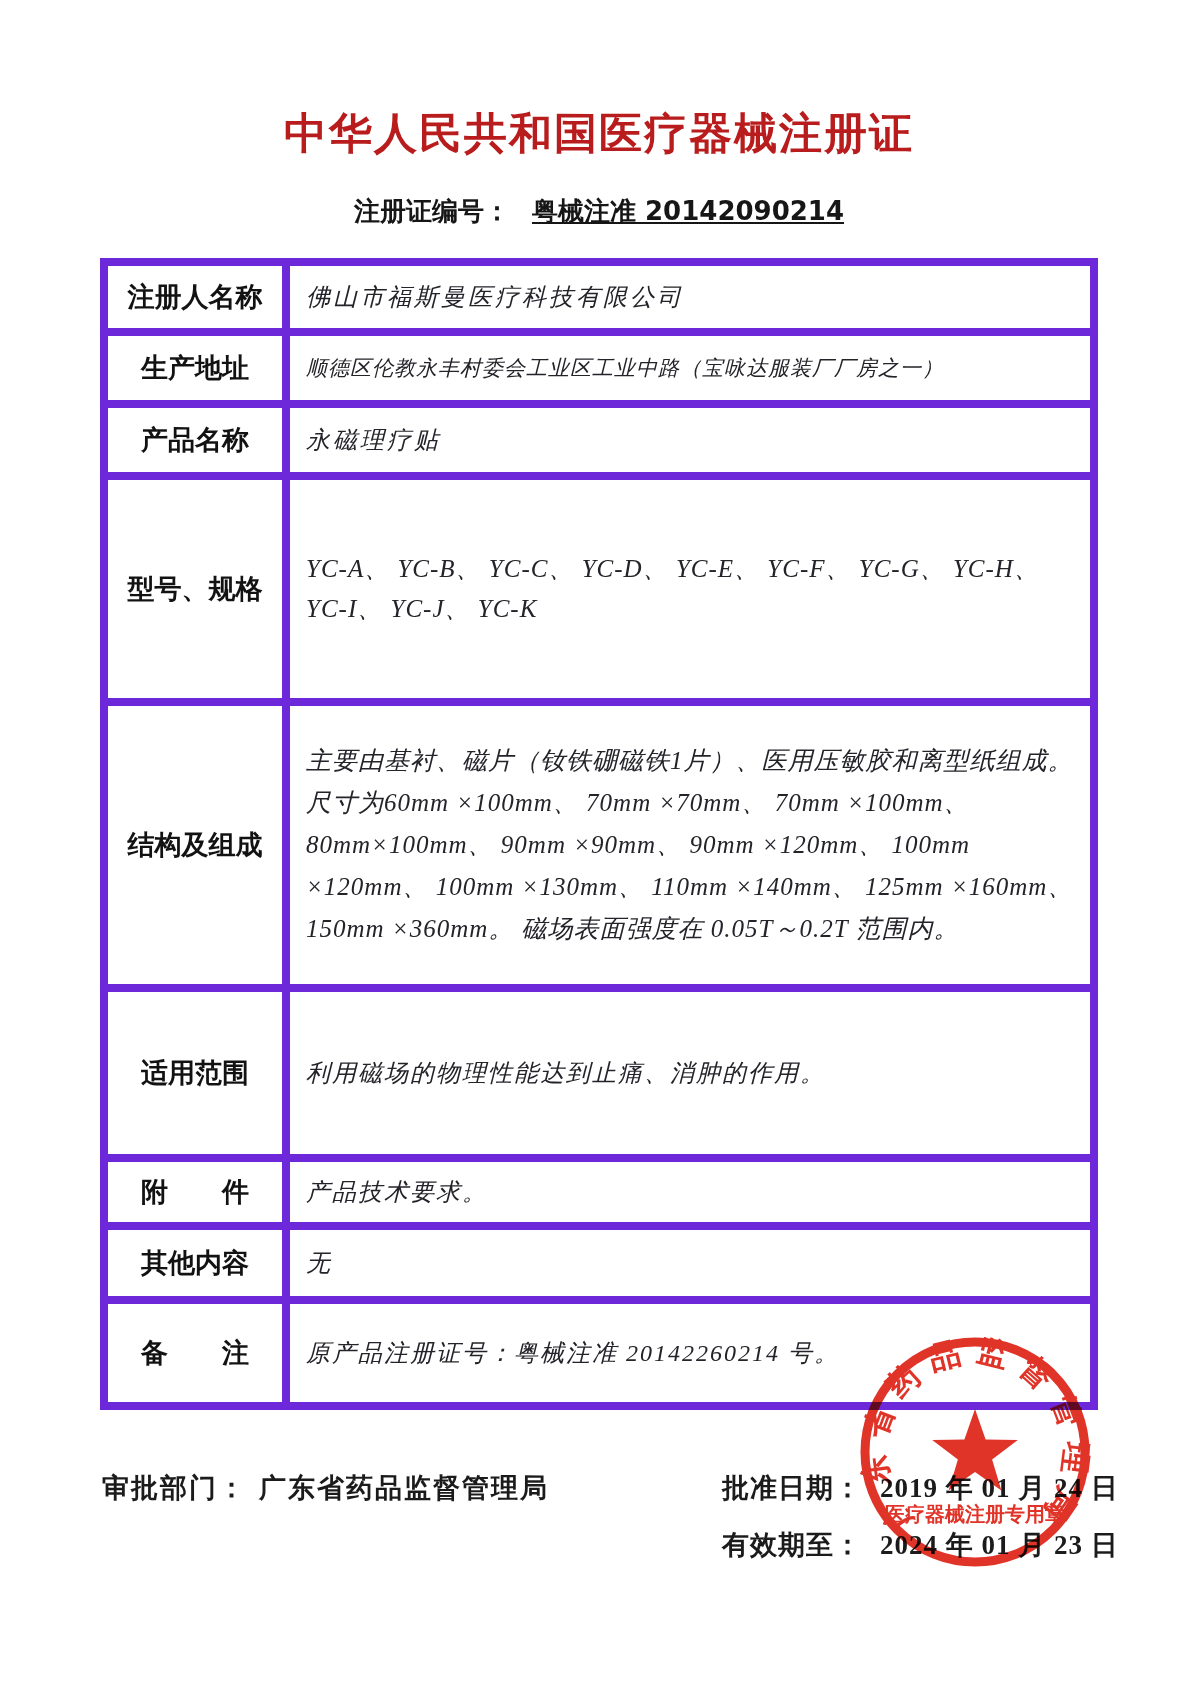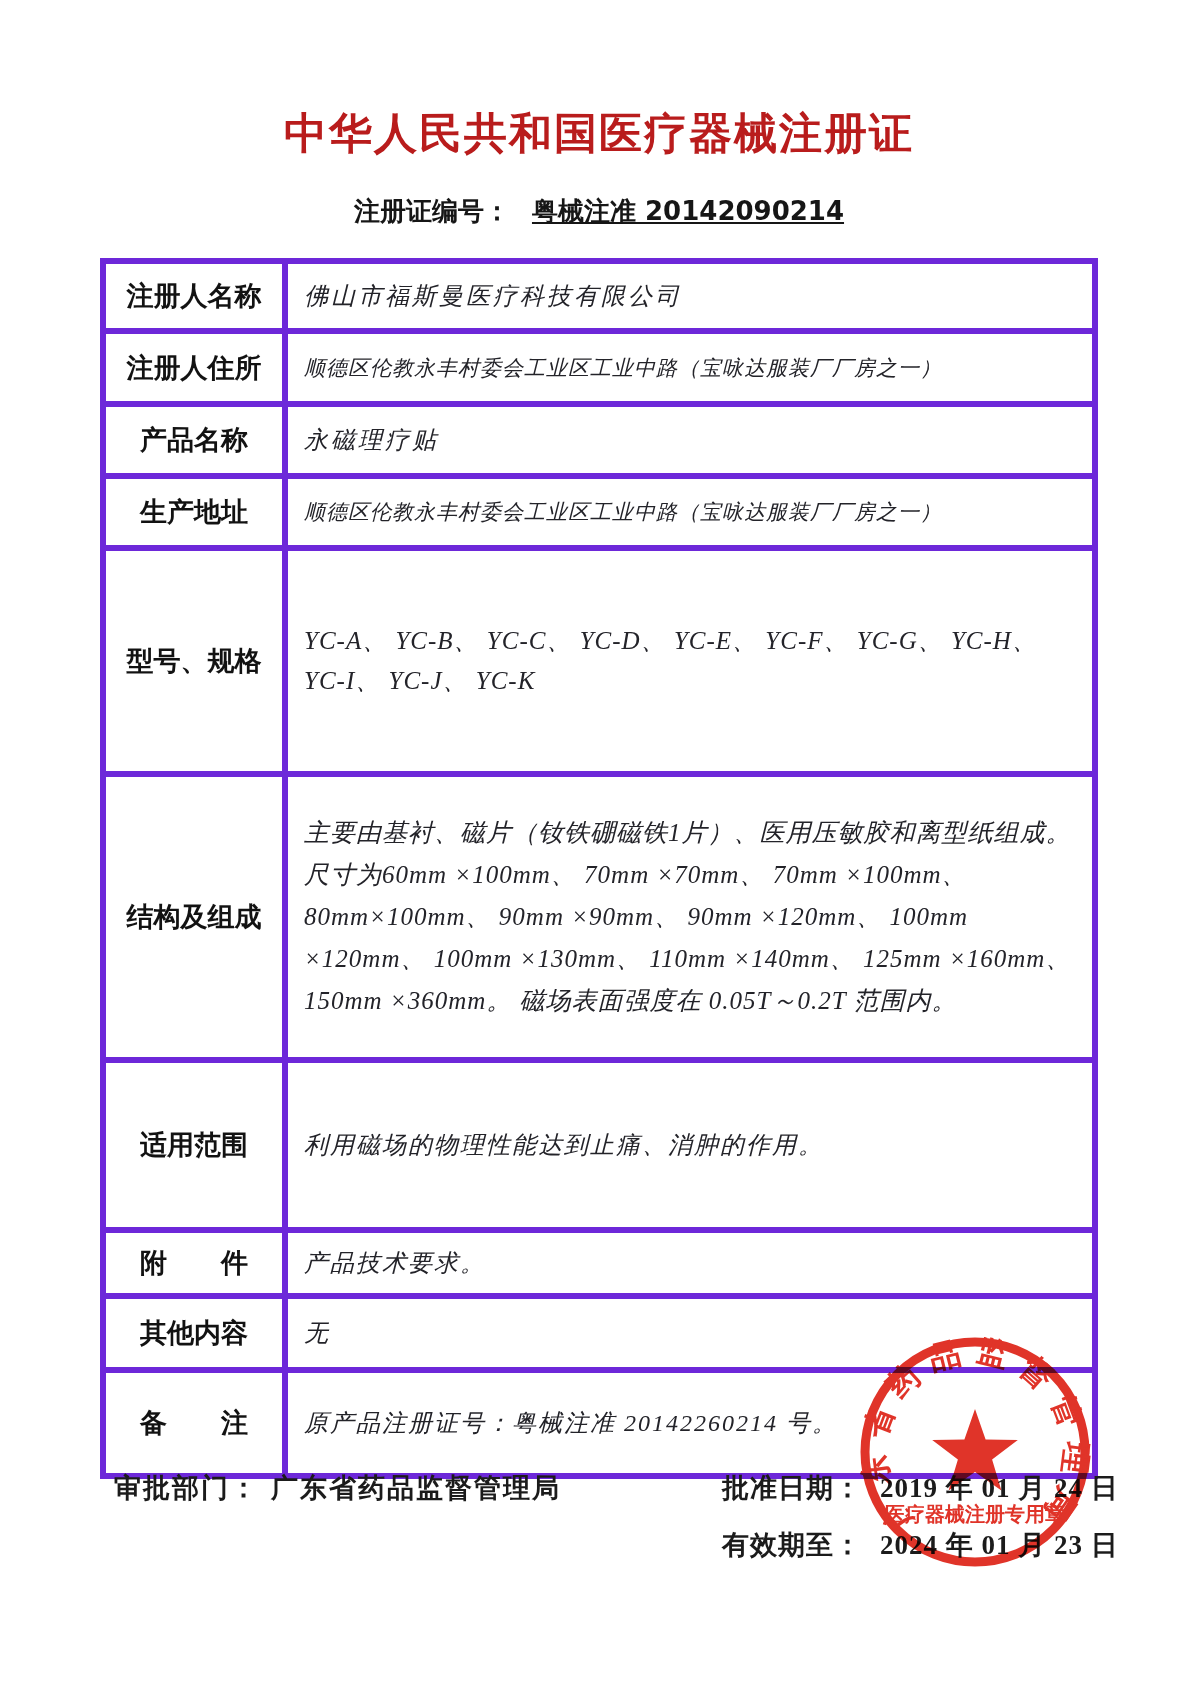--- a/index.html
+++ b/index.html
@@ -37,21 +37,21 @@
   }
   .subtitle .reg-no-value { margin-left: 22px; text-decoration: underline; }
 
   table.cert-table {
     margin-top: 30px;
     width: 998px;
     border-collapse: collapse;
     table-layout: fixed;
   }
   table.cert-table td {
-    border: 6px solid #6d28d9;
+    border: 8px solid #6d28d9;
     vertical-align: middle;
   }
   table.cert-table tr + tr td { border-top: 5px double #4c4c4c; }
 
   td.label-cell {
     width: 182px;
     text-align: center;
     font-family: "DejaVu Sans", "Liberation Sans", sans-serif;
     font-weight: bold;
     font-size: 27px;
@@ -76,21 +76,21 @@
   tr.h73  { height: 73px; }
   tr.h226 { height: 226px; }
   tr.h286 { height: 286px; }
   tr.h170 { height: 170px; }
   tr.h56  { height: 56px; }
   tr.h74  { height: 74px; }
   tr.h106 { height: 106px; }
 
   .footer-dept {
     position: absolute;
-    left: 114px; top: 1470px;
+    left: 102px; top: 1470px;
     font-size: 27px;
     font-weight: 600;
     letter-spacing: 2px;
     color: #1b1b1b;
   }
   .footer-dept .dept-value { margin-left: 12px; }
   .footer-dates {
     position: absolute;
     left: 722px; top: 1470px;
     font-size: 27px;
@@ -122,31 +122,27 @@
   <div class="subtitle">
     <span>注册证编号：</span><span class="reg-no-value">粤械注准 20142090214</span>
   </div>
 
   <table class="cert-table">
     <tbody>
         <tr class="h70 r-company">
       <td class="label-cell">注册人名称</td>
       <td class="value-cell">佛山市福斯曼医疗科技有限公司</td>
     </tr>
-    <tr class="h73 r-addr">
-      <td class="label-cell">注册人住所</td>
+    <tr class="h72 r-addr">
+      <td class="label-cell">生产地址</td>
       <td class="value-cell">顺德区伦教永丰村委会工业区工业中路（宝咏达服装厂厂房之一）</td>
     </tr>
     <tr class="h72 r-product">
       <td class="label-cell">产品名称</td>
       <td class="value-cell">永磁理疗贴</td>
-    </tr>
-    <tr class="h72 r-addr">
-      <td class="label-cell">生产地址</td>
-      <td class="value-cell">顺德区伦教永丰村委会工业区工业中路（宝咏达服装厂厂房之一）</td>
     </tr>
     <tr class="h226 r-models">
       <td class="label-cell">型号、规格</td>
       <td class="value-cell">YC-A、 YC-B、 YC-C、 YC-D、 YC-E、 YC-F、 YC-G、 YC-H、 YC-I、 YC-J、 YC-K</td>
     </tr>
     <tr class="h286 r-structure">
       <td class="label-cell">结构及组成</td>
       <td class="value-cell">主要由基衬、磁片（钕铁硼磁铁1片）、医用压敏胶和离型纸组成。尺寸为60mm ×100mm、 70mm ×70mm、 70mm ×100mm、 80mm×100mm、 90mm ×90mm、 90mm ×120mm、 100mm ×120mm、 100mm ×130mm、 110mm ×140mm、 125mm ×160mm、 150mm ×360mm。 磁场表面强度在 0.05T～0.2T 范围内。</td>
     </tr>
     <tr class="h170">

